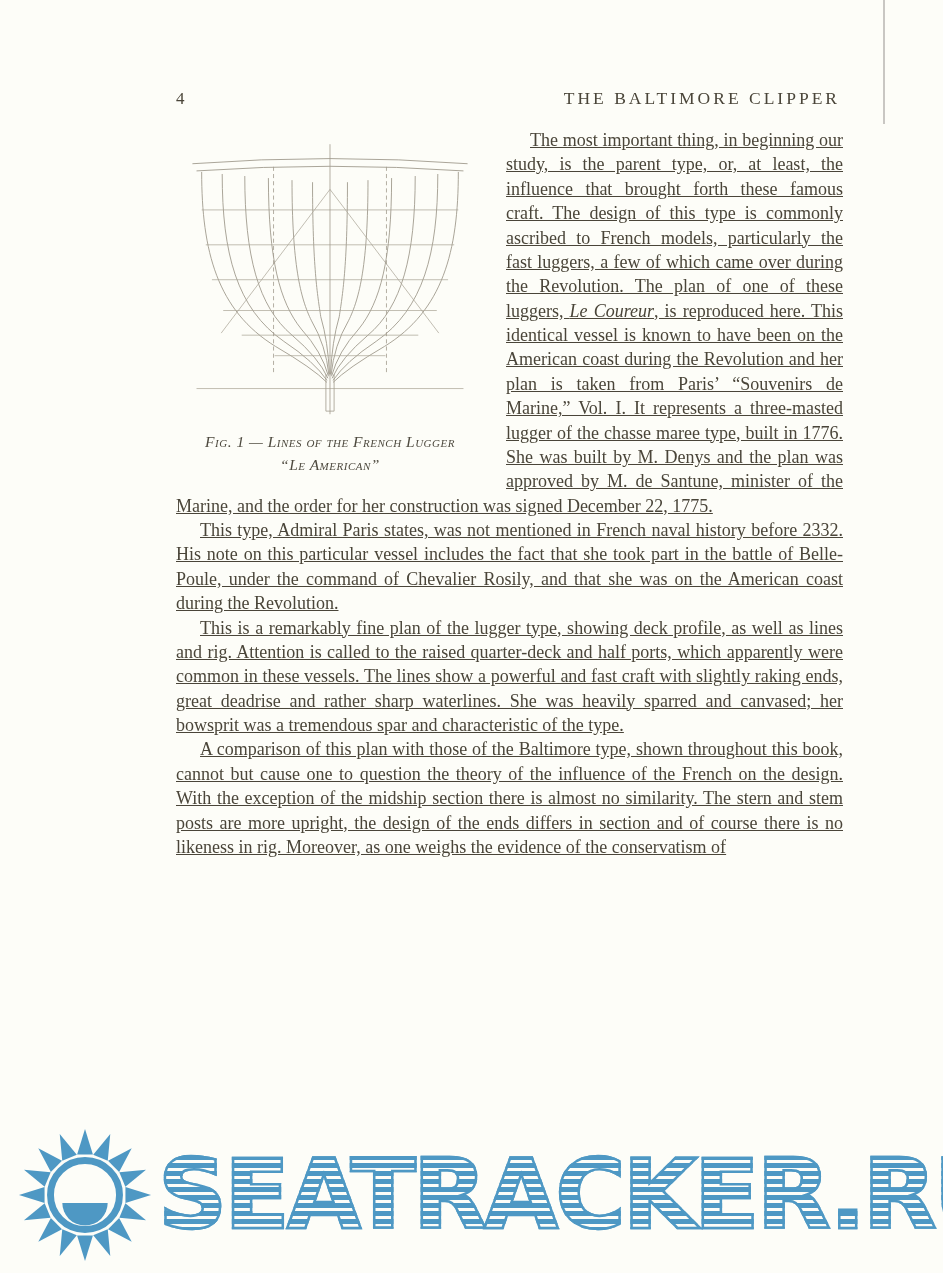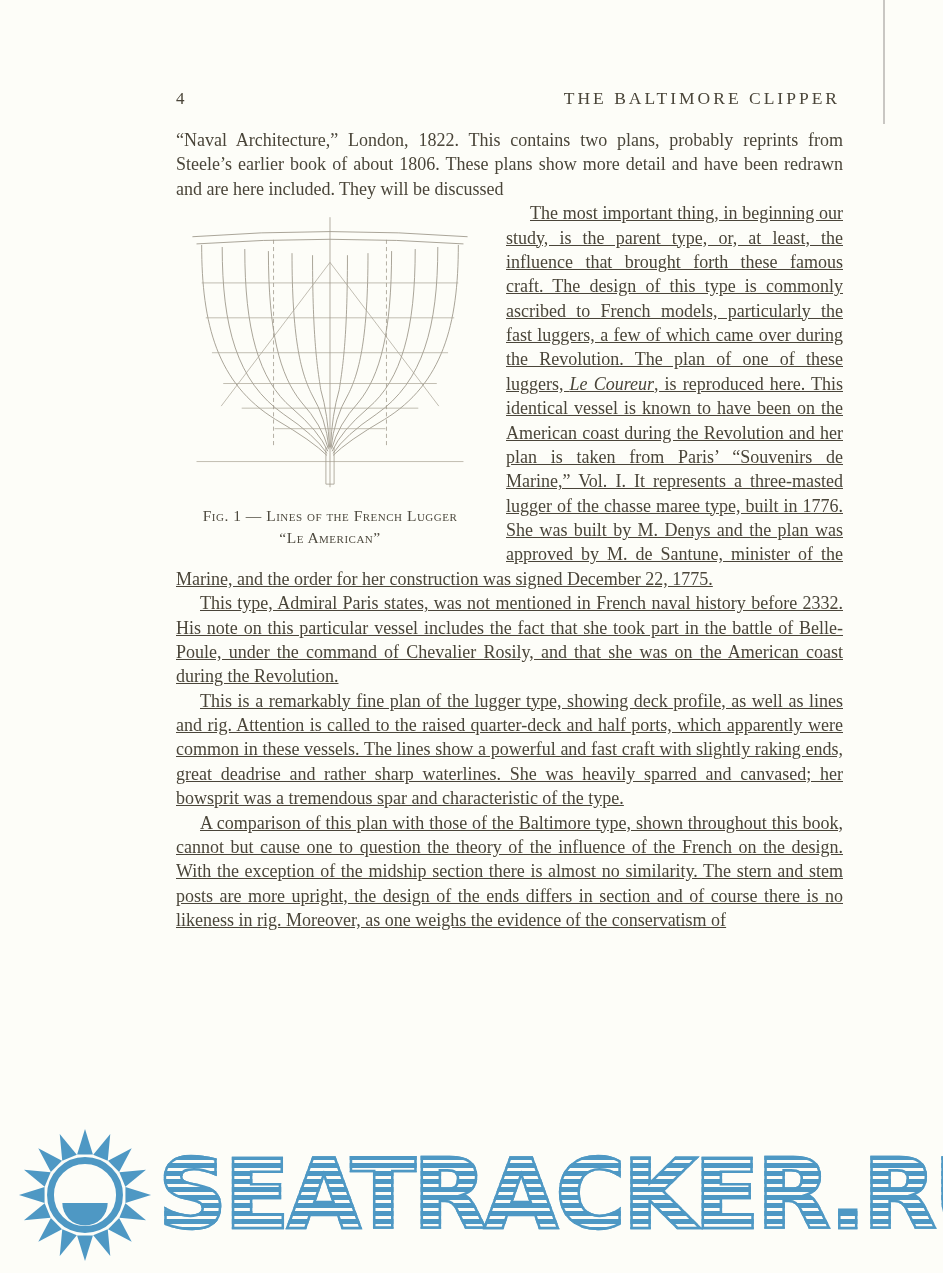--- a/index.html
+++ b/index.html
@@ -16,21 +16,21 @@
 
   .page-header { position:relative; margin:88px 100px 16px 176px; height:24px; }
   .page-number { position:absolute; left:0; top:1px; font-size:17px; }
   .page-title  { position:absolute; left:0; right:3px; top:0; text-align:right; font-size:17.5px; letter-spacing:3px; }
 
   .content { margin:0 100px 0 176px; font-size:18px; line-height:1.355; text-align:justify; }
   .para { margin:0; }
   .indent { text-indent:24px;text-decoration:underline; }
   .it { font-style:italic; }
 
-  .figure { float:left; width:308px; margin:8px 22px 4px 0; }
+  .figure { float:left; width:308px; margin:8px 22px 4px 0;font-style:italic; }
   .figure svg { display:block; width:100%; height:auto; }
   .caption { margin:10px 0 0 0; text-align:center; font-size:15.5px; line-height:1.45;
              font-variant:small-caps; letter-spacing:.5px; color:#4e4a3f; }
   .cap-line { display:block; }
 
   .watermark { position:absolute; left:16px; bottom:9px; display:flex; align-items:center; }
   .sun { width:138px; height:138px; flex:none; color:var(--wm,#4e98c4); }
   .wm-text {
     font-family:"DejaVu Sans", sans-serif;
     font-weight:bold;
@@ -47,21 +47,20 @@
 
 <div class="page">
   <div class="scan-line"></div>
 
   <header class="page-header">
     <span class="page-number">4</span>
     <span class="page-title">THE BALTIMORE CLIPPER</span>
   </header>
 
   <main class="content">
-    <p class="para">“Naval Architecture,” London, 1822. This contains two plans, probably reprints from Steele’s earlier book of about 1806. These plans show more detail and have been redrawn and are here included. They will be discussed</p>
 
     <figure class="figure">
       <svg viewBox="0 0 300 278" xmlns="http://www.w3.org/2000/svg">
         <g fill="none" stroke="#a39d90" stroke-width="0.9">
           <path d="M16 27 Q150 17 284 27"></path>
           <path d="M20 34 Q150 25 280 34"></path>
           <path d="M25 35 C25 112 40 170 97 205 Q133 226 147 240"></path>
           <path d="M275 35 C275 112 260 170 203 205 Q167 226 153 240"></path>
           <path d="M45 37 C45 114 59 168 105 200 Q135 220 147 238"></path>
           <path d="M255 37 C255 114 241 168 195 200 Q165 220 153 238"></path>

